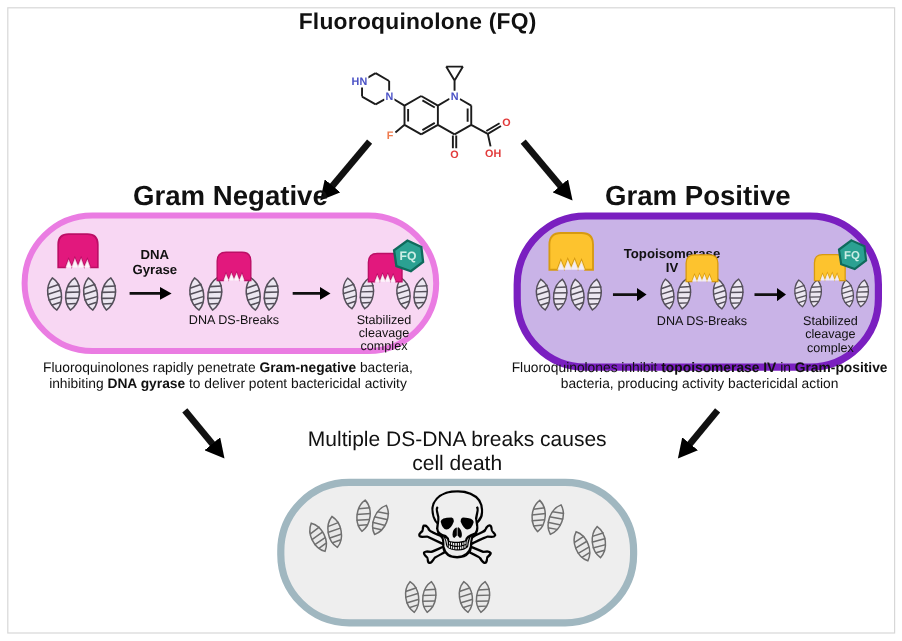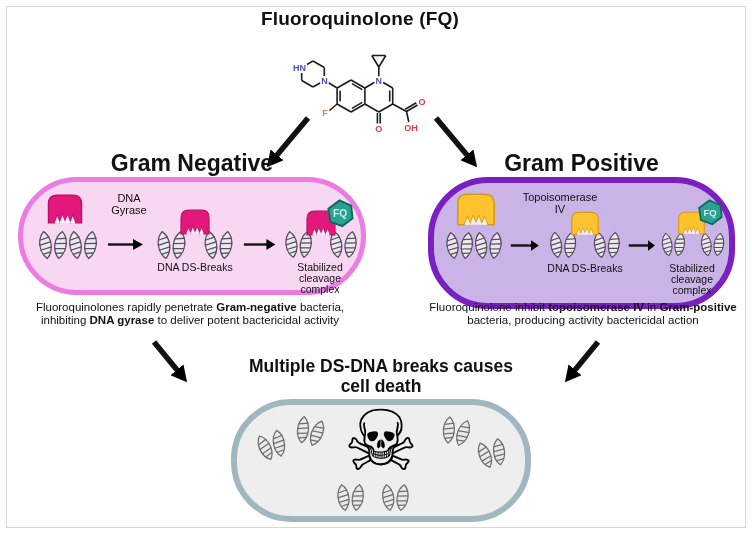--- a/index.html
+++ b/index.html
@@ -3,30 +3,30 @@
 <meta charset="utf-8">
 <style>
   html,body{margin:0;padding:0;background:#fff;}
   #stage{position:relative;width:752px;height:534px;background:#ffffff;overflow:hidden;
          font-family:"Liberation Sans",sans-serif;color:#111;}
   #frame{position:absolute;inset:6px;border:1px solid #d7d7d7;pointer-events:none;}
   .abs{position:absolute;}
   .ctr{text-align:center;}
   .ml{white-space:pre-line;}
   .b{font-weight:bold;}
-  #diagram-title{top:8px;left:12px;width:696px;font-size:19px;font-weight:bold;letter-spacing:.2px;}
+  #diagram-title{top:8px;left:0;width:696px;font-size:19px;font-weight:bold;letter-spacing:.2px;}
   .section-heading{font-size:23px;font-weight:bold;}
   .capsule{box-sizing:border-box;border-radius:60px;}
   #capsule-gn{left:18px;top:177px;width:348px;height:118px;background:#f8d7f3;border:5px solid #ea7ce2;}
   #capsule-gp{left:428px;top:177px;width:307px;height:132px;background:#c9b3e7;border:6px solid #7a1fc0;}
   #capsule-death{left:231px;top:399px;width:300px;height:123px;background:#eeeeee;border:6px solid #a0b7c0;}
-  .enz-label{font-size:11px;font-weight:normal;line-height:12px;}
+  .enz-label{font-size:11px;font-weight:bold;line-height:12px;margin-top:15px;}
   .step-label{font-size:10.5px;font-weight:normal;line-height:11px;}
   .caption{font-size:11.5px;line-height:13px;}
-  #outcome-heading{left:216px;top:356px;width:330px;font-size:17.5px;font-weight:bold;line-height:20px;}
+  #outcome-heading{left:216px;top:356px;width:330px;font-size:17.5px;font-weight:normal;line-height:20px;}
   .dna{fill:#ece7f1;stroke:#55505b;stroke-width:1.3px;}
   .dna-gray{fill:#e9e9e9;stroke:#6f6f6f;}
   .blob-pink{fill:#e2187d;stroke:#bb0f66;stroke-width:1.6px;}
   .blob-yellow{fill:#fdc32e;stroke:#d79a10;stroke-width:1.6px;}
   .fqsvg{fill:#2ba192;stroke:#0f6a5c;stroke-width:2px;}
   .fqsvg text{stroke:none;fill:#cdeee6;font-family:"Liberation Sans",sans-serif;font-size:10.5px;font-weight:bold;}
   .harrow line,.darrow line{stroke:#111;}
   .harrow line{stroke-width:2.4px;}
   .darrow line{stroke-width:5.5px;}
   #skull{font-size:84px;line-height:1;left:50%;top:-6px;transform:translateX(-50%);color:#000;}
@@ -182,21 +182,21 @@
       </svg>
     <svg class="abs fqsvg" style="left:262px;top:16px;" width="28" height="27" viewBox="0 0 31 29">
       <use href="#fqhexP"></use>
       <text x="15.5" y="18" text-anchor="middle">FQ</text>
     </svg>
     <div class="abs ctr step-label ml" style="left:216px;top:80px;width:84px;">Stabilized
 cleavage
 complex</div>
   </div>
   <div class="abs ctr caption" style="left:424px;top:301px;width:318px;">
-    <span>Fluoroquinolone inhibit </span><span class="b">topoisomerase IV</span><span> in </span><span class="b">Gram-positive</span><span> bacteria, producing activity bactericidal action</span>
+    <span>Fluoroquinolones inhibit </span><span class="b">topoisomerase IV</span><span> in </span><span class="b">Gram-positive</span><span> bacteria, producing activity bactericidal action</span>
   </div>
 
   <svg class="abs darrow" style="left:146px;top:338px;" width="50" height="50" viewBox="0 0 50 50">
     <line x1="8" y1="4" x2="36" y2="38" marker-end="url(#ah)"></line>
   </svg>
   <svg class="abs darrow" style="left:556px;top:338px;" width="50" height="50" viewBox="0 0 50 50">
     <line x1="42" y1="4" x2="14" y2="38" marker-end="url(#ah)"></line>
   </svg>
 
   <div id="outcome-heading" class="abs ctr ml">Multiple DS-DNA breaks causes

